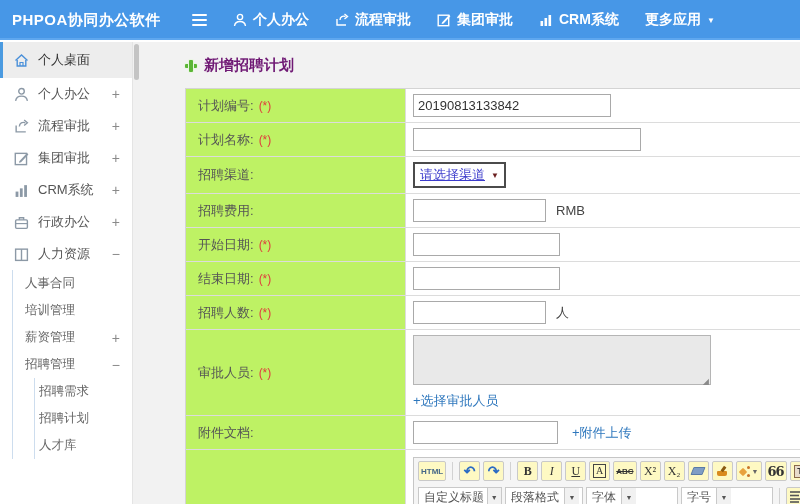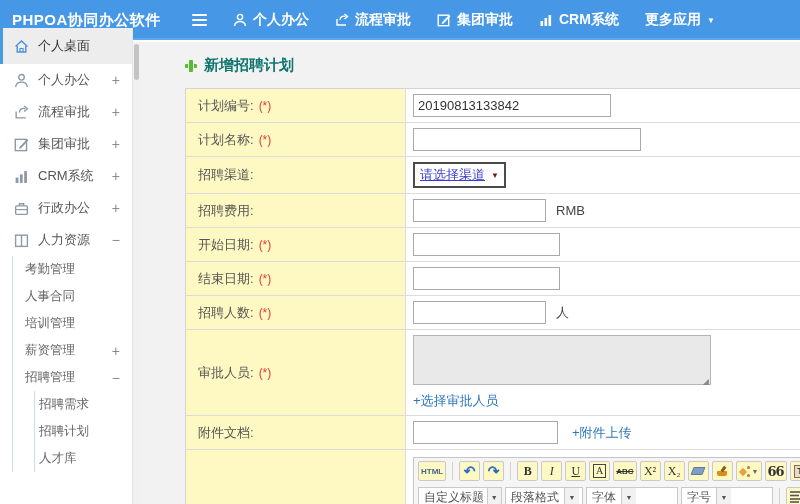--- a/index.html
+++ b/index.html
@@ -10,47 +10,47 @@
   .brand { position:absolute; left:12px; top:0; height:40px; display:flex; align-items:center; color:#fff; font-size:15px; font-weight:bold; letter-spacing:.5px; }
   .nav-menu { position:absolute; left:192px; top:0; height:40px; display:flex; align-items:center; gap:26px; }
   .burger { width:15px; height:12px; position:relative; cursor:pointer; }
   .burger span { position:absolute; left:0; width:15px; height:2px; background:#fff; border-radius:1px; }
   .burger span:nth-child(1){top:0} .burger span:nth-child(2){top:5px} .burger span:nth-child(3){top:10px}
   .nav-item { display:flex; align-items:center; gap:6px; color:#fff; font-size:14px; font-weight:bold; cursor:pointer; }
   .nav-item svg { display:block; }
   .caret { font-size:8px; color:#fff; }
 
   
-  .sidebar { position:absolute; left:0; top:28px; width:133px; bottom:0; background:#fff; border-right:1px solid #e4e4e4; }
+  .sidebar { position:absolute; left:0; top:42px; width:133px; bottom:0; background:#fff; border-right:1px solid #e4e4e4; }
   .s-item { height:32px; display:flex; align-items:center; padding:0 12px 0 14px; color:#555; font-size:13px; cursor:pointer; }
   .s-item.first { height:36px; }
   .s-item.active { background:#ededed; border-left:3px solid #4a9ae0; padding-left:11px; color:#333; }
   .s-item .sic { width:15px; height:15px; margin-right:9px; flex:0 0 auto; }
   .s-item .expand { margin-left:auto; color:#8a8a8a; font-size:14px; font-weight:normal; }
   .s-sub { margin-left:12px; border-left:1px solid #cdddee; }
   .s-sub .s-item { height:27px; padding-left:12px; font-size:12.5px; color:#666; }
   .s-sub2 { margin-left:21px; border-left:1px solid #cdddee; }
   .s-sub2 .s-item { height:27px; padding-left:4px; font-size:12.5px; color:#666; }
 
   
   .vscroll { position:absolute; left:133px; top:42px; width:7px; bottom:0; background:#f1f1f1; }
   .vscroll .thumb { position:absolute; left:1px; top:2px; width:5px; height:36px; background:#c4c4c4; border-radius:3px; }
 
   
   .main { position:absolute; left:140px; top:42px; right:0; bottom:0; background:#f2f2f2; overflow:hidden; }
   .page-title { display:flex; align-items:center; gap:7px; margin:14px 0 13px 45px; }
   .plus-ic { position:relative; width:12px; height:12px; }
   .plus-ic::before { content:""; position:absolute; left:0; top:4px; width:12px; height:4px; background:#5cb637; border-radius:1px; box-shadow:0 0 0 1px #e9f6e2; }
   .plus-ic::after { content:""; position:absolute; left:4px; top:0; width:4px; height:12px; background:#5cb637; border-radius:1px; box-shadow:0 0 0 1px #e9f6e2; }
-  .page-title h1 { font-size:15px; font-weight:bold; color:#0f766e; }
+  .page-title h1 { font-size:15px; font-weight:bold; color:#701a75; }
 
   .form { margin-left:45px; width:660px; background:#fff; border:1px solid #d4d4d4; border-right:none; }
   .frow { display:flex; border-bottom:1px solid #dcdcdc; }
   .frow:last-child { border-bottom:none; }
-  .fl { width:220px; flex:0 0 auto; background:#fef9c3; border-right:1px solid #dcdcdc; display:flex; align-items:center; padding-left:12px; font-size:13px; color:#555; }
+  .fl { width:220px; flex:0 0 auto; background:#bef264; border-right:1px solid #dcdcdc; display:flex; align-items:center; padding-left:12px; font-size:13px; color:#555; }
   .fl .req { color:#e03c3c; margin-left:5px; font-size:12px; }
   .fv { flex:1; display:flex; align-items:center; padding:5px 0 5px 7px; min-height:33px; font-size:13px; color:#444; }
   .fv.col { flex-direction:column; align-items:flex-start; justify-content:center; }
   input.txt { height:23px; border:1px solid #a9a9a9; background:#fff; padding:0 4px; font-size:13px; color:#333; font-family:"Liberation Sans",sans-serif; }
   .w160{width:198px} .w225{width:228px} .w130{width:133px} .w142{width:147px} .w140{width:145px}
   .suffix { margin-left:10px; color:#444; }
   .blink { color:#2e77bd; font-size:13px; text-decoration:none; cursor:pointer; }
   .sel-channel { display:inline-flex; align-items:center; gap:6px; border:2px solid #4b4b4b; background:#fff; padding:2px 5px; cursor:pointer; }
   .sel-channel .stxt { color:#3c3ccc; text-decoration:underline; font-size:13px; }
   .sel-channel .scar { font-size:8px; color:#6b1f1f; }
@@ -203,23 +203,20 @@
   <div class="s-item">
     <span class="sic"><svg width="15" height="15" viewBox="0 0 14 14">
           <rect x="1.5" y="2" width="11" height="10.5" fill="none" stroke="#8c99a6" stroke-width="1.3"></rect>
           <path d="M7 2 V12.5" stroke="#8c99a6" stroke-width="1.3"></path>
         </svg></span>
     <span>人力资源</span>
     <span class="expand">−</span>
   </div>
   <div class="s-sub">
     <div class="s-item">
-        <span>考勤管理</span>
-      </div>
-    <div class="s-item">
         <span>人事合同</span>
       </div>
     <div class="s-item">
         <span>培训管理</span>
       </div>
     <div class="s-item">
         <span>薪资管理</span>
         <span class="expand">+</span>
       </div>
     <div class="s-item">

